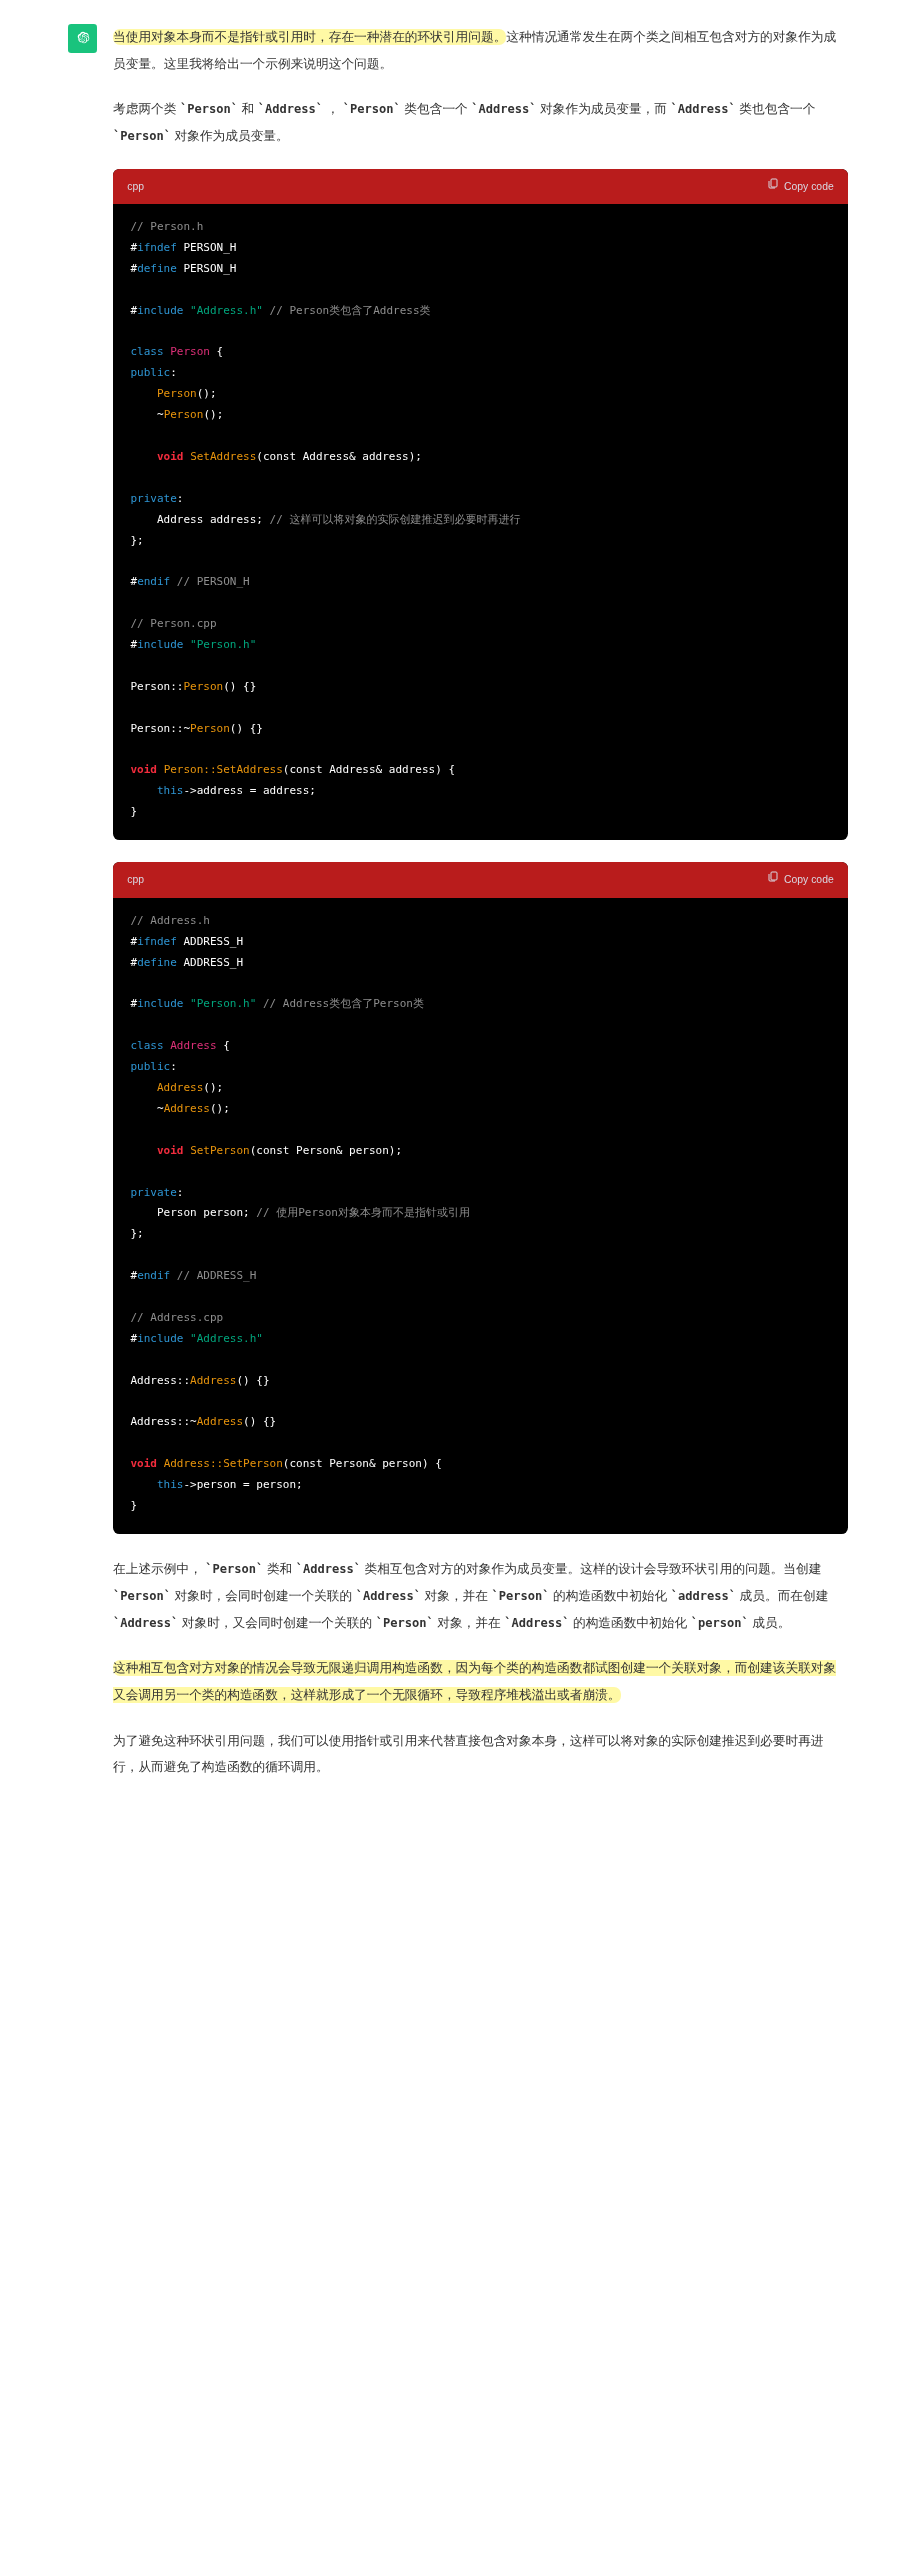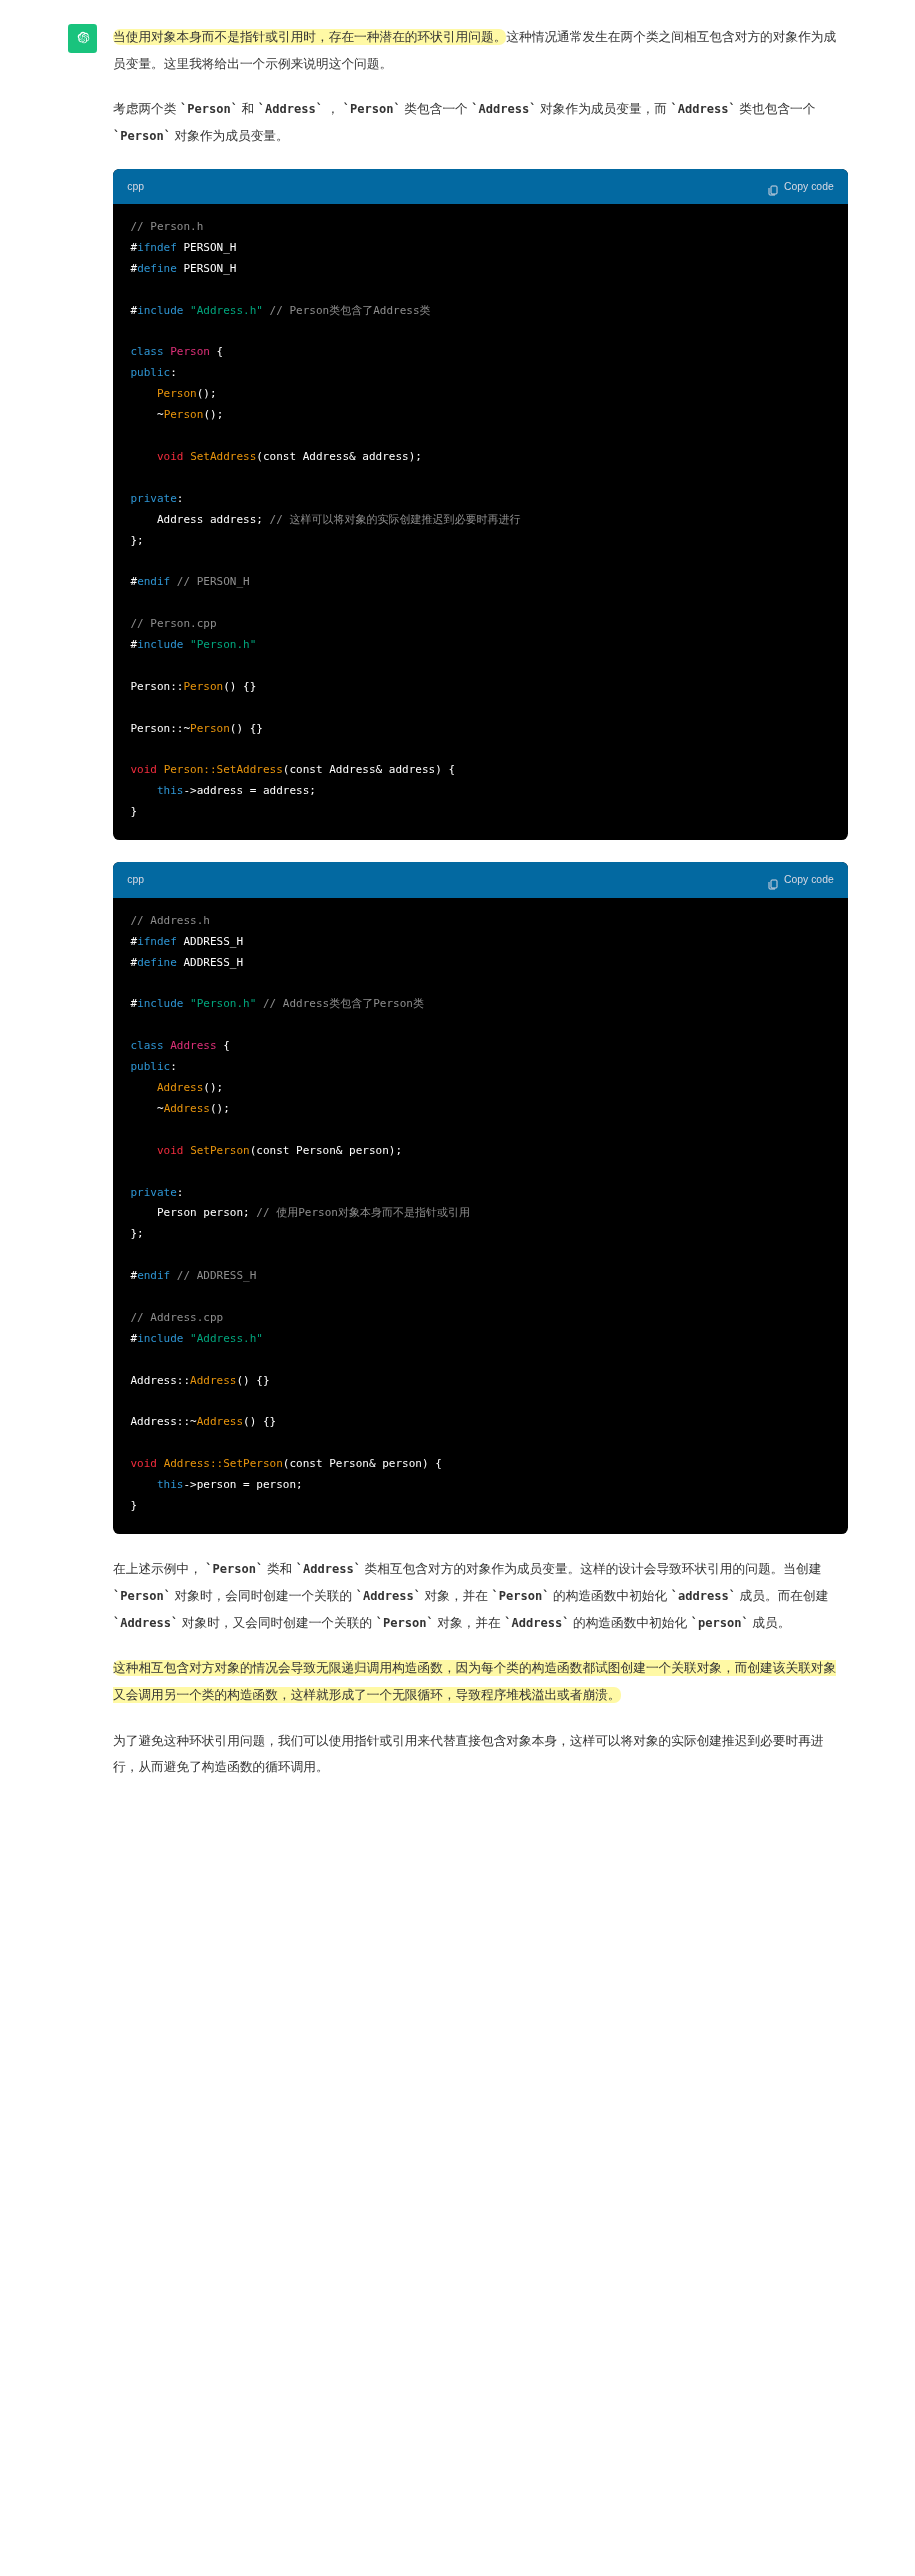--- a/index.html
+++ b/index.html
@@ -5,30 +5,30 @@
 * { margin: 0; padding: 0; box-sizing: border-box; }
 body { font-family: -apple-system, "Segoe UI", "PingFang SC", "Microsoft YaHei", sans-serif; background: #fff; width: 916px; color: #333; }
 .container { padding: 24px 68px 24px 68px; display: flex; gap: 16px; }
 .avatar { width: 29px; height: 29px; flex-shrink: 0; }
 .avatar svg { width: 100%; height: 100%; }
 .content { flex: 1; font-size: 12.7px; line-height: 2.1; }
 .para { margin-bottom: 19px; }
 .hilite { background: #fff9a5; padding:0.8px 0;border-radius:7px; }
 .code-inline { font-family: "Consolas", "Monaco", monospace; font-weight: 700; font-size: 0.95em; text-align: center; }
 .code-block { background: #000; border-radius: 6.4px; margin: 12.7px 0 22px 0; overflow: hidden; font-family: "Consolas", "Monaco", monospace; font-size: 11px; line-height: 1.9; }
-.code-header { background: #0369a1; color: #d9d9e3; display: flex; justify-content: space-between; align-items: center; padding: 8px 14.3px; font-size: 10.4px; font-family: -apple-system, sans-serif; }
-.copy-btn { display: flex; align-items: flex-end; gap: 4.8px; color: #d9d9e3; cursor: pointer; font-size: 10.4px; }
+.code-header { background: #b91c1c; color: #d9d9e3; display: flex; justify-content: space-between; align-items: center; padding: 8px 14.3px; font-size: 10.4px; font-family: -apple-system, sans-serif; }
+.copy-btn { display: flex; align-items: flex-start; gap: 4.8px; color: #d9d9e3; cursor: pointer; font-size: 10.4px; }
 .copy-icon-svg { width: 12px; height: 12px; }
 .code-body { padding: 12.7px 17.5px 17.5px 17.5px; white-space: pre; color: #fff; }
 .cmt { color: #8e8e8e; }
 .mac { color: #2e95d3; margin-top: 17px; }
 .str { color: #00a67d; }
 .kw { color: #2e95d3; }
 .cls { color: #df3079; }
-.fn { color: #f22c3d; }
+.fn { color: #f22c3d; font-weight: bold; }
 .fncall { color: #e9950c; }
 </style>
 </head>
 <body>
 
 <div class="container">
   <div class="avatar">
     <svg viewBox="0 0 36 36">
         <rect width="36" height="36" rx="4" fill="#19c37d"></rect>
         <path fill="#fff" d="M25.5 15.5c.3-1 .2-2-.3-2.9-.8-1.4-2.4-2.1-3.9-1.8-.7-.8-1.7-1.3-2.8-1.3-1.6 0-3 1-3.5 2.5-1 .2-1.9.8-2.4 1.7-.8 1.4-.6 3.1.4 4.3-.3 1-.2 2 .3 2.9.8 1.4 2.4 2.1 3.9 1.8.7.8 1.7 1.3 2.8 1.3 1.6 0 3-1 3.5-2.5 1-.2 1.9-.8 2.4-1.7.8-1.4.6-3.1-.4-4.3zm-5.5 7.6c-.7 0-1.3-.2-1.8-.6l2.8-1.6c.1-.1.2-.2.2-.4v-3.9l1.2.7v3.2c0 1.4-1.1 2.6-2.4 2.6zm-5.3-2.3c-.3-.6-.5-1.3-.3-1.9l2.8 1.6c.1.1.3.1.5 0l3.4-2v1.4l-2.8 1.6c-1.2.7-2.8.3-3.6-.7zm-.7-5.7c.3-.6.9-1 1.6-1.2v3.3c0 .2.1.3.2.4l3.4 2-1.2.7-2.8-1.6c-1.2-.7-1.6-2.3-1.2-3.6zm9.6 2.2l-3.4-2 1.2-.7 2.8 1.6c1.2.7 1.6 2.3.9 3.5-.3.6-.9 1-1.6 1.2v-3.3c.1-.1 0-.2-.1-.3zm1.2-1.8l-2.8-1.6c-.1-.1-.3-.1-.5 0l-3.4 2v-1.4l2.8-1.6c1.2-.7 2.8-.3 3.5 1 .4.5.5 1.2.4 1.6zm-7.6 2.5l-1.2-.7v-3.2c0-1.4 1.1-2.6 2.5-2.6.7 0 1.3.2 1.8.6l-2.8 1.6c-.1.1-.2.2-.2.4v3.9zm.6-1.4l1.5-.9 1.5.9v1.8l-1.5.9-1.5-.9v-1.8z"></path>

